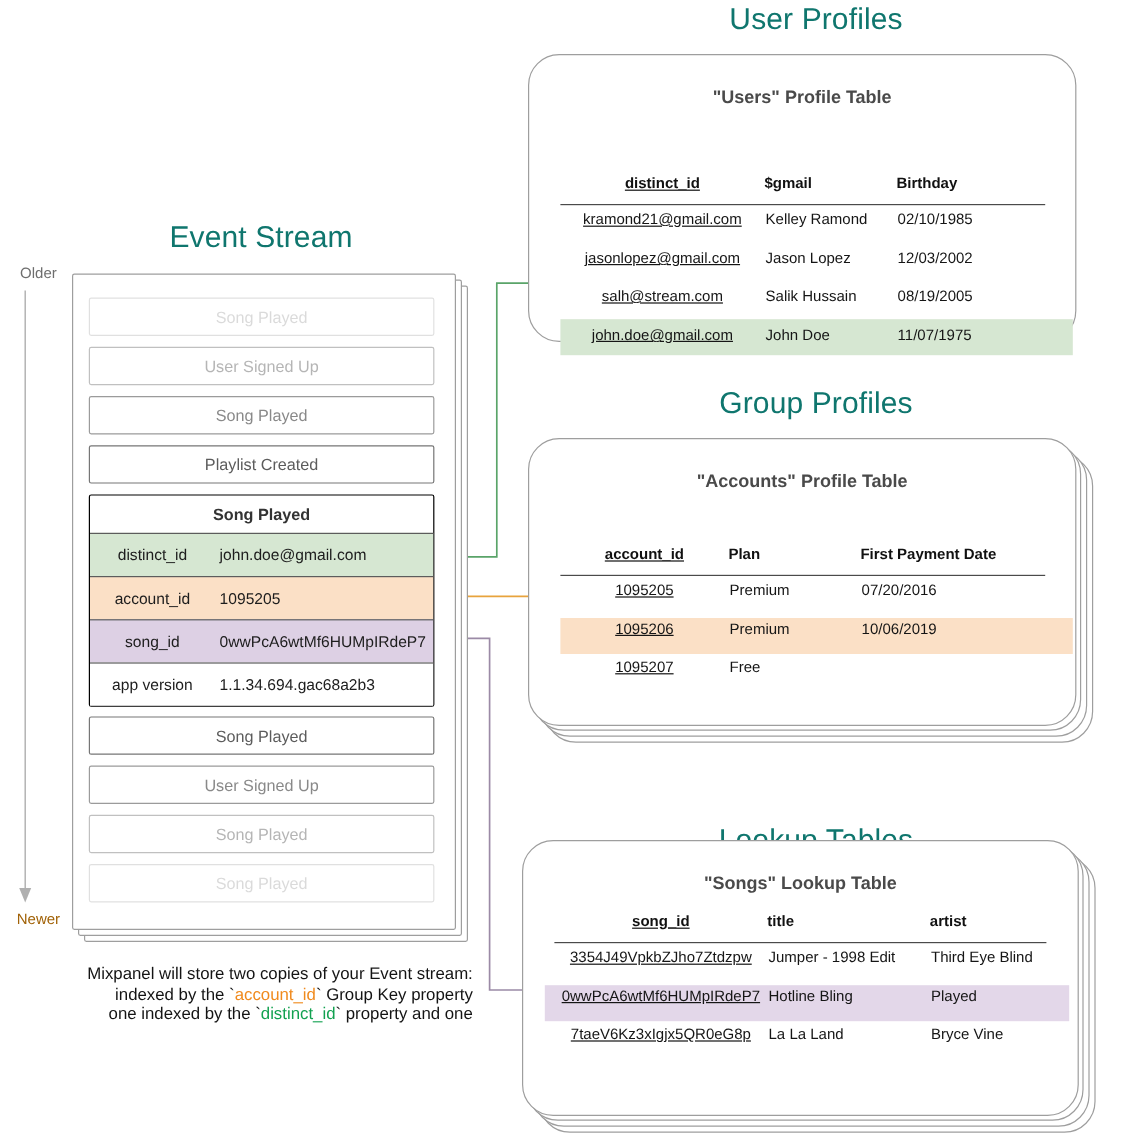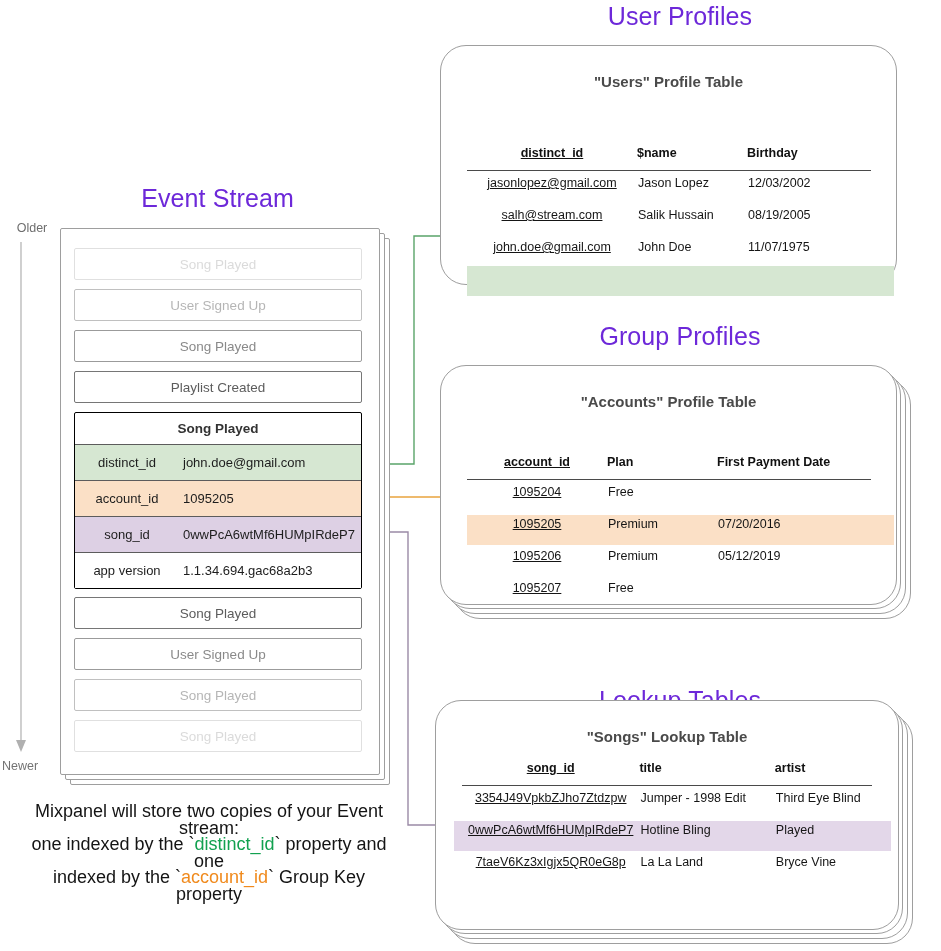--- a/index.html
+++ b/index.html
@@ -1,21 +1,21 @@
 <!DOCTYPE html>
 <html><head>
 <meta charset="utf-8">
 <style>
   html,body{margin:0;padding:0;background:#ffffff;}
   body{width:941px;height:951px;position:relative;overflow:hidden;
        font-family:"Liberation Sans","DejaVu Sans",sans-serif;color:#212121;}
   .abs{position:absolute;}
 
   
-  .section-title{font-size:25px;color:#6d28d9;text-align:center;letter-spacing:.1px;}
+  .section-title{font-size:25px;color:#0f766e;text-align:center;letter-spacing:.1px;}
 
   
   #event-stream-title{left:60px;top:184px;width:315px;}
 
   .stack-sheet{border:1.6px solid #9e9e9e;border-radius:2px;background:#fff;}
 
   #es-sheet3{left:70px;top:238px;width:318px;height:545px;}
   #es-sheet2{left:65px;top:233px;width:318px;height:545px;}
   #es-sheet1{left:60px;top:228px;width:318px;height:545px;}
 
@@ -36,24 +36,24 @@
             border-top:1.1px solid #5c5c5c;box-sizing:border-box;font-size:13px;color:#1d1d1d;}
   .prop-key{width:104px;text-align:center;}
   .prop-val{flex:1;padding-left:4px;}
   .row-green{background:#d6e7d2;}
   .row-orange{background:#fbe0c6;}
   .row-purple{background:#ddd0e4;}
   .row-plain{background:#fff;}
 
   
   #older-label{left:2px;top:221px;width:60px;text-align:center;font-size:12.5px;color:#6e6e6e;}
-  #newer-label{left:2px;top:759px;width:60px;text-align:left;font-size:12.5px;color:#737373;}
-
-  
-  #caption{left:24px;top:803px;width:370px;text-align:center;font-size:18px;
+  #newer-label{left:2px;top:759px;width:60px;text-align:center;font-size:12.5px;color:#a16207;}
+
+  
+  #caption{left:24px;top:803px;width:370px;text-align:right;font-size:14px;
            line-height:16.5px;color:#141414;}
   .tok-green{color:#12a150;}
   .tok-orange{color:#f08a1d;}
 
   
   .panel-wrap{position:absolute;}
   .panel-sheet{position:absolute;border:1.4px solid #9e9e9e;border-radius:26px;background:#fff;}
   .panel-main{position:absolute;left:0;top:0;border:1.4px solid #9e9e9e;border-radius:26px;background:#fff;}
 
   .tbl-title{position:absolute;left:0;width:100%;text-align:center;
@@ -143,40 +143,45 @@
         <span>Song Played</span>
       </div>
       <div class="ev-card ev-f1" style="top: 491px;">
         <span>Song Played</span>
       </div>
     </div>
 </div>
 
 <div class="abs" id="caption">
   <div>Mixpanel will store two copies of your Event stream:</div>
+  <div><span>indexed by the `</span><span class="tok-orange">account_id</span><span>` Group Key property</span></div>
   <div><span>one indexed by the `</span><span class="tok-green">distinct_id</span><span>` property and one</span></div>
-  <div><span>indexed by the `</span><span class="tok-orange">account_id</span><span>` Group Key property</span></div>
 </div>
 
 <div class="abs section-title" style="left:430px;top:2px;width:500px;">User Profiles</div>
 
 <div class="panel-wrap" id="users-panel-wrap" style="left:440px;top:45px;width:470px;height:240px;">
   <div class="panel-main" id="users-panel" style="width:455px;height:238px;">
     <div class="tbl-title" style="top:27px;">"Users" Profile Table</div>
     <div class="hl-band" id="users-hl" style="left: 26px; width: 427px; height: 30px; top: 220px; background: rgb(214, 231, 210);"></div>
     <div class="hdr-rule" style="left:26px;top:124px;width:404px;"></div>
     <table class="dtable" id="users-table" style="left:26px;top:100px;width:404px;">
         <thead>
           <tr>
             <th class="k" style="width: 170px;">distinct_id</th>
-            <th class="l" style="width: 110px;">$name</th>
+            <th class="l" style="width: 110px;">$gmail</th>
             <th class="l" style="width: 124px;">Birthday</th>
           </tr>
         </thead>
         <tbody>
+          <tr>
+            <td class="k"><span>kramond21@gmail.com</span></td>
+            <td class="l">Kelley Ramond</td>
+            <td class="l">02/10/1985</td>
+          </tr>
           <tr>
             <td class="k"><span>jasonlopez@gmail.com</span></td>
             <td class="l">Jason Lopez</td>
             <td class="l">12/03/2002</td>
           </tr>
           <tr>
             <td class="k"><span>salh@stream.com</span></td>
             <td class="l">Salik Hussain</td>
             <td class="l">08/19/2005</td>
           </tr>
@@ -203,33 +208,28 @@
     <table class="dtable" id="accounts-table" style="left:26px;top:89px;width:404px;">
         <thead>
           <tr>
             <th class="k" style="width: 140px;">account_id</th>
             <th class="l" style="width: 110px;">Plan</th>
             <th class="l" style="width: 154px;">First Payment Date</th>
           </tr>
         </thead>
         <tbody>
           <tr>
-            <td class="k"><span>1095204</span></td>
-            <td class="l">Free</td>
-            <td class="l"></td>
-          </tr>
-          <tr>
             <td class="k"><span>1095205</span></td>
             <td class="l">Premium</td>
             <td class="l">07/20/2016</td>
           </tr>
           <tr>
             <td class="k"><span>1095206</span></td>
             <td class="l">Premium</td>
-            <td class="l">05/12/2019</td>
+            <td class="l">10/06/2019</td>
           </tr>
           <tr>
             <td class="k"><span>1095207</span></td>
             <td class="l">Free</td>
             <td class="l"></td>
           </tr>
         </tbody>
       </table>
   </div>
 </div>

